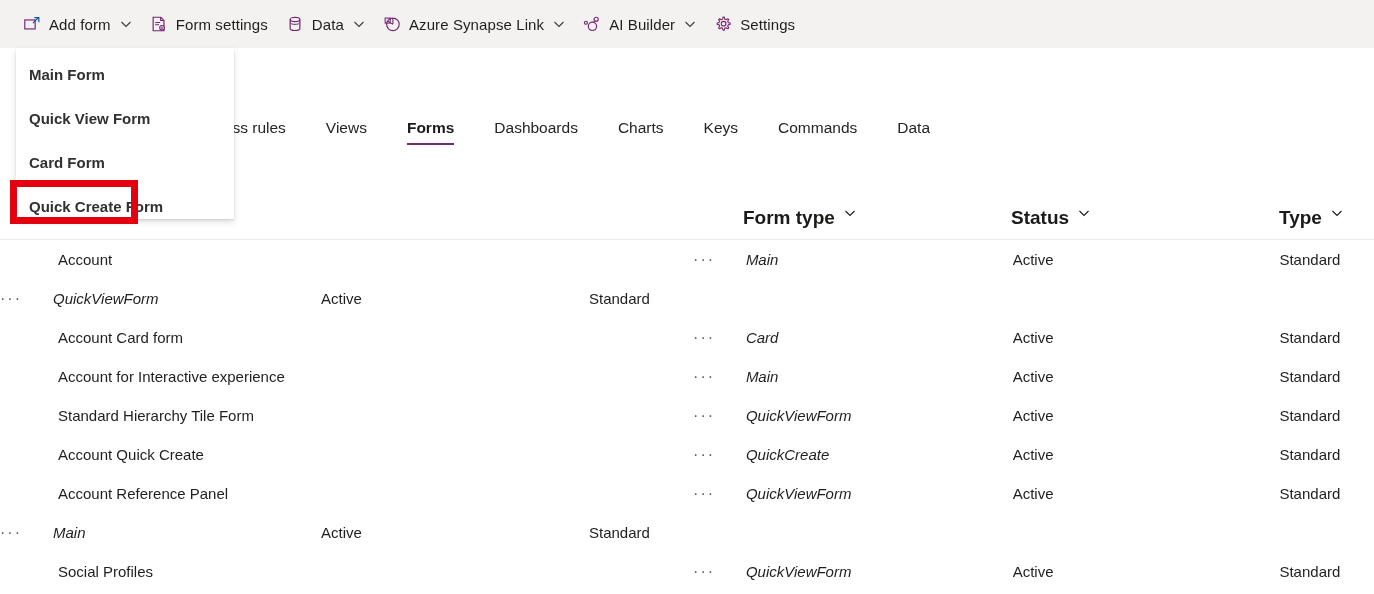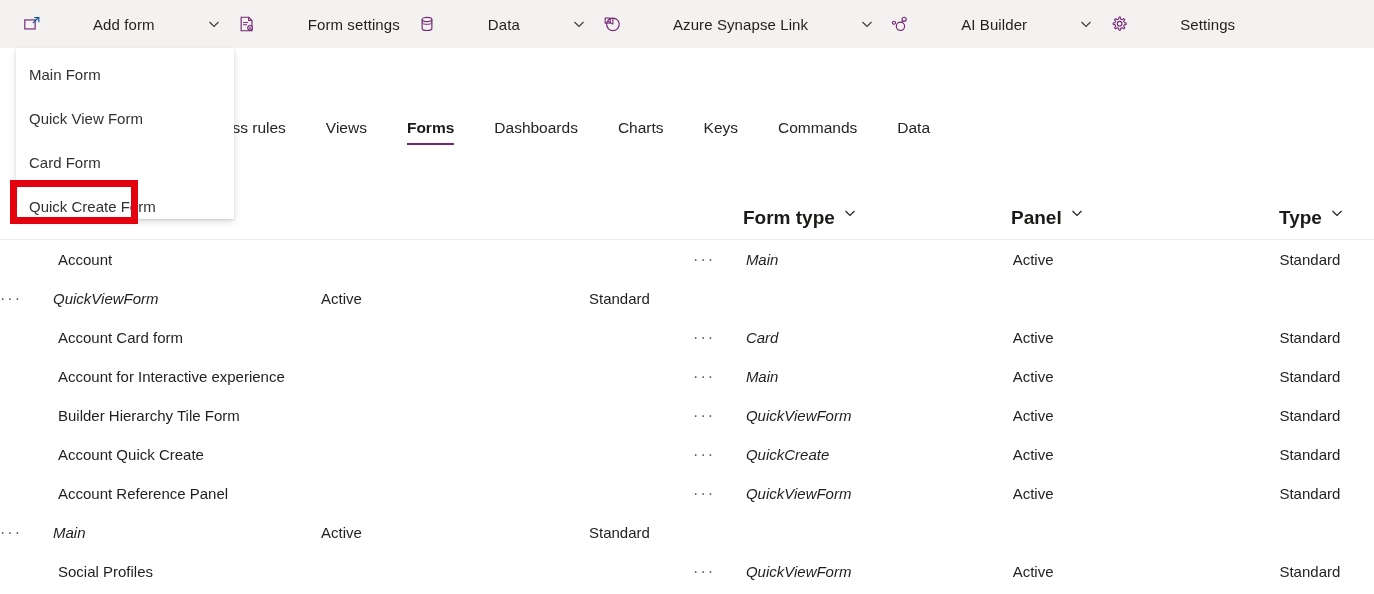--- a/index.html
+++ b/index.html
@@ -29,21 +29,20 @@
     padding-left: 14px;
     box-sizing: border-box;
   }
   .cmd-item {
     display: flex;
     align-items: center;
     height: 36px;
     padding: 0 9px;
     cursor: pointer;
     white-space: nowrap;
-    gap: 44px;
   }
   .cmd-icon {
     width: 18px;
     height: 18px;
     margin-right: 8px;
     flex: 0 0 auto;
     display: block;
   }
   .cmd-label {
     font-size: 15px;
@@ -168,20 +167,21 @@
   }
   .menu-item {
     height: 44px;
     display: flex;
     align-items: center;
     padding-left: 13px;
     font-size: 15px;
     color: #323130;
     cursor: pointer;
     box-sizing: border-box;
+    font-weight: bold;
   }
 
   
   .redbox {
     position: absolute;
     left: 10px;
     top: 180px;
     width: 128px;
     height: 44px;
     border: 7px solid #e3000f;
@@ -212,21 +212,21 @@
       <span>Name</span>
     </div>
     <div class="col-head head-dots"></div>
     <div class="col-head head-type">
       <span>Form type</span>
       <svg class="sortcaret" viewBox="0 0 12 12">
           <path d="M1.5 4 L6 8.5 L10.5 4" fill="none" stroke="#1b1a19" stroke-width="1.1"></path>
         </svg>
     </div>
     <div class="col-head head-status">
-      <span>Panel</span>
+      <span>Status</span>
       <svg class="sortcaret" viewBox="0 0 12 12">
           <path d="M1.5 4 L6 8.5 L10.5 4" fill="none" stroke="#1b1a19" stroke-width="1.1"></path>
         </svg>
     </div>
     <div class="col-head head-kind">
       <span>Type</span>
       <svg class="sortcaret" viewBox="0 0 12 12">
           <path d="M1.5 4 L6 8.5 L10.5 4" fill="none" stroke="#1b1a19" stroke-width="1.1"></path>
         </svg>
     </div>
@@ -257,21 +257,21 @@
 
   <div class="row">
     <div class="cell c-name">Account for Interactive experience</div>
     <div class="cell c-dots"><span class="dots">···</span></div>
     <div class="cell c-type">Main</div>
     <div class="cell c-status">Active</div>
     <div class="cell c-kind">Standard</div>
   </div>
 
   <div class="row">
-    <div class="cell c-name">Builder Hierarchy Tile Form</div>
+    <div class="cell c-name">Standard Hierarchy Tile Form</div>
     <div class="cell c-dots"><span class="dots">···</span></div>
     <div class="cell c-type">QuickViewForm</div>
     <div class="cell c-status">Active</div>
     <div class="cell c-kind">Standard</div>
   </div>
 
   <div class="row">
     <div class="cell c-name">Account Quick Create</div>
     <div class="cell c-dots"><span class="dots">···</span></div>
     <div class="cell c-type">QuickCreate</div>

